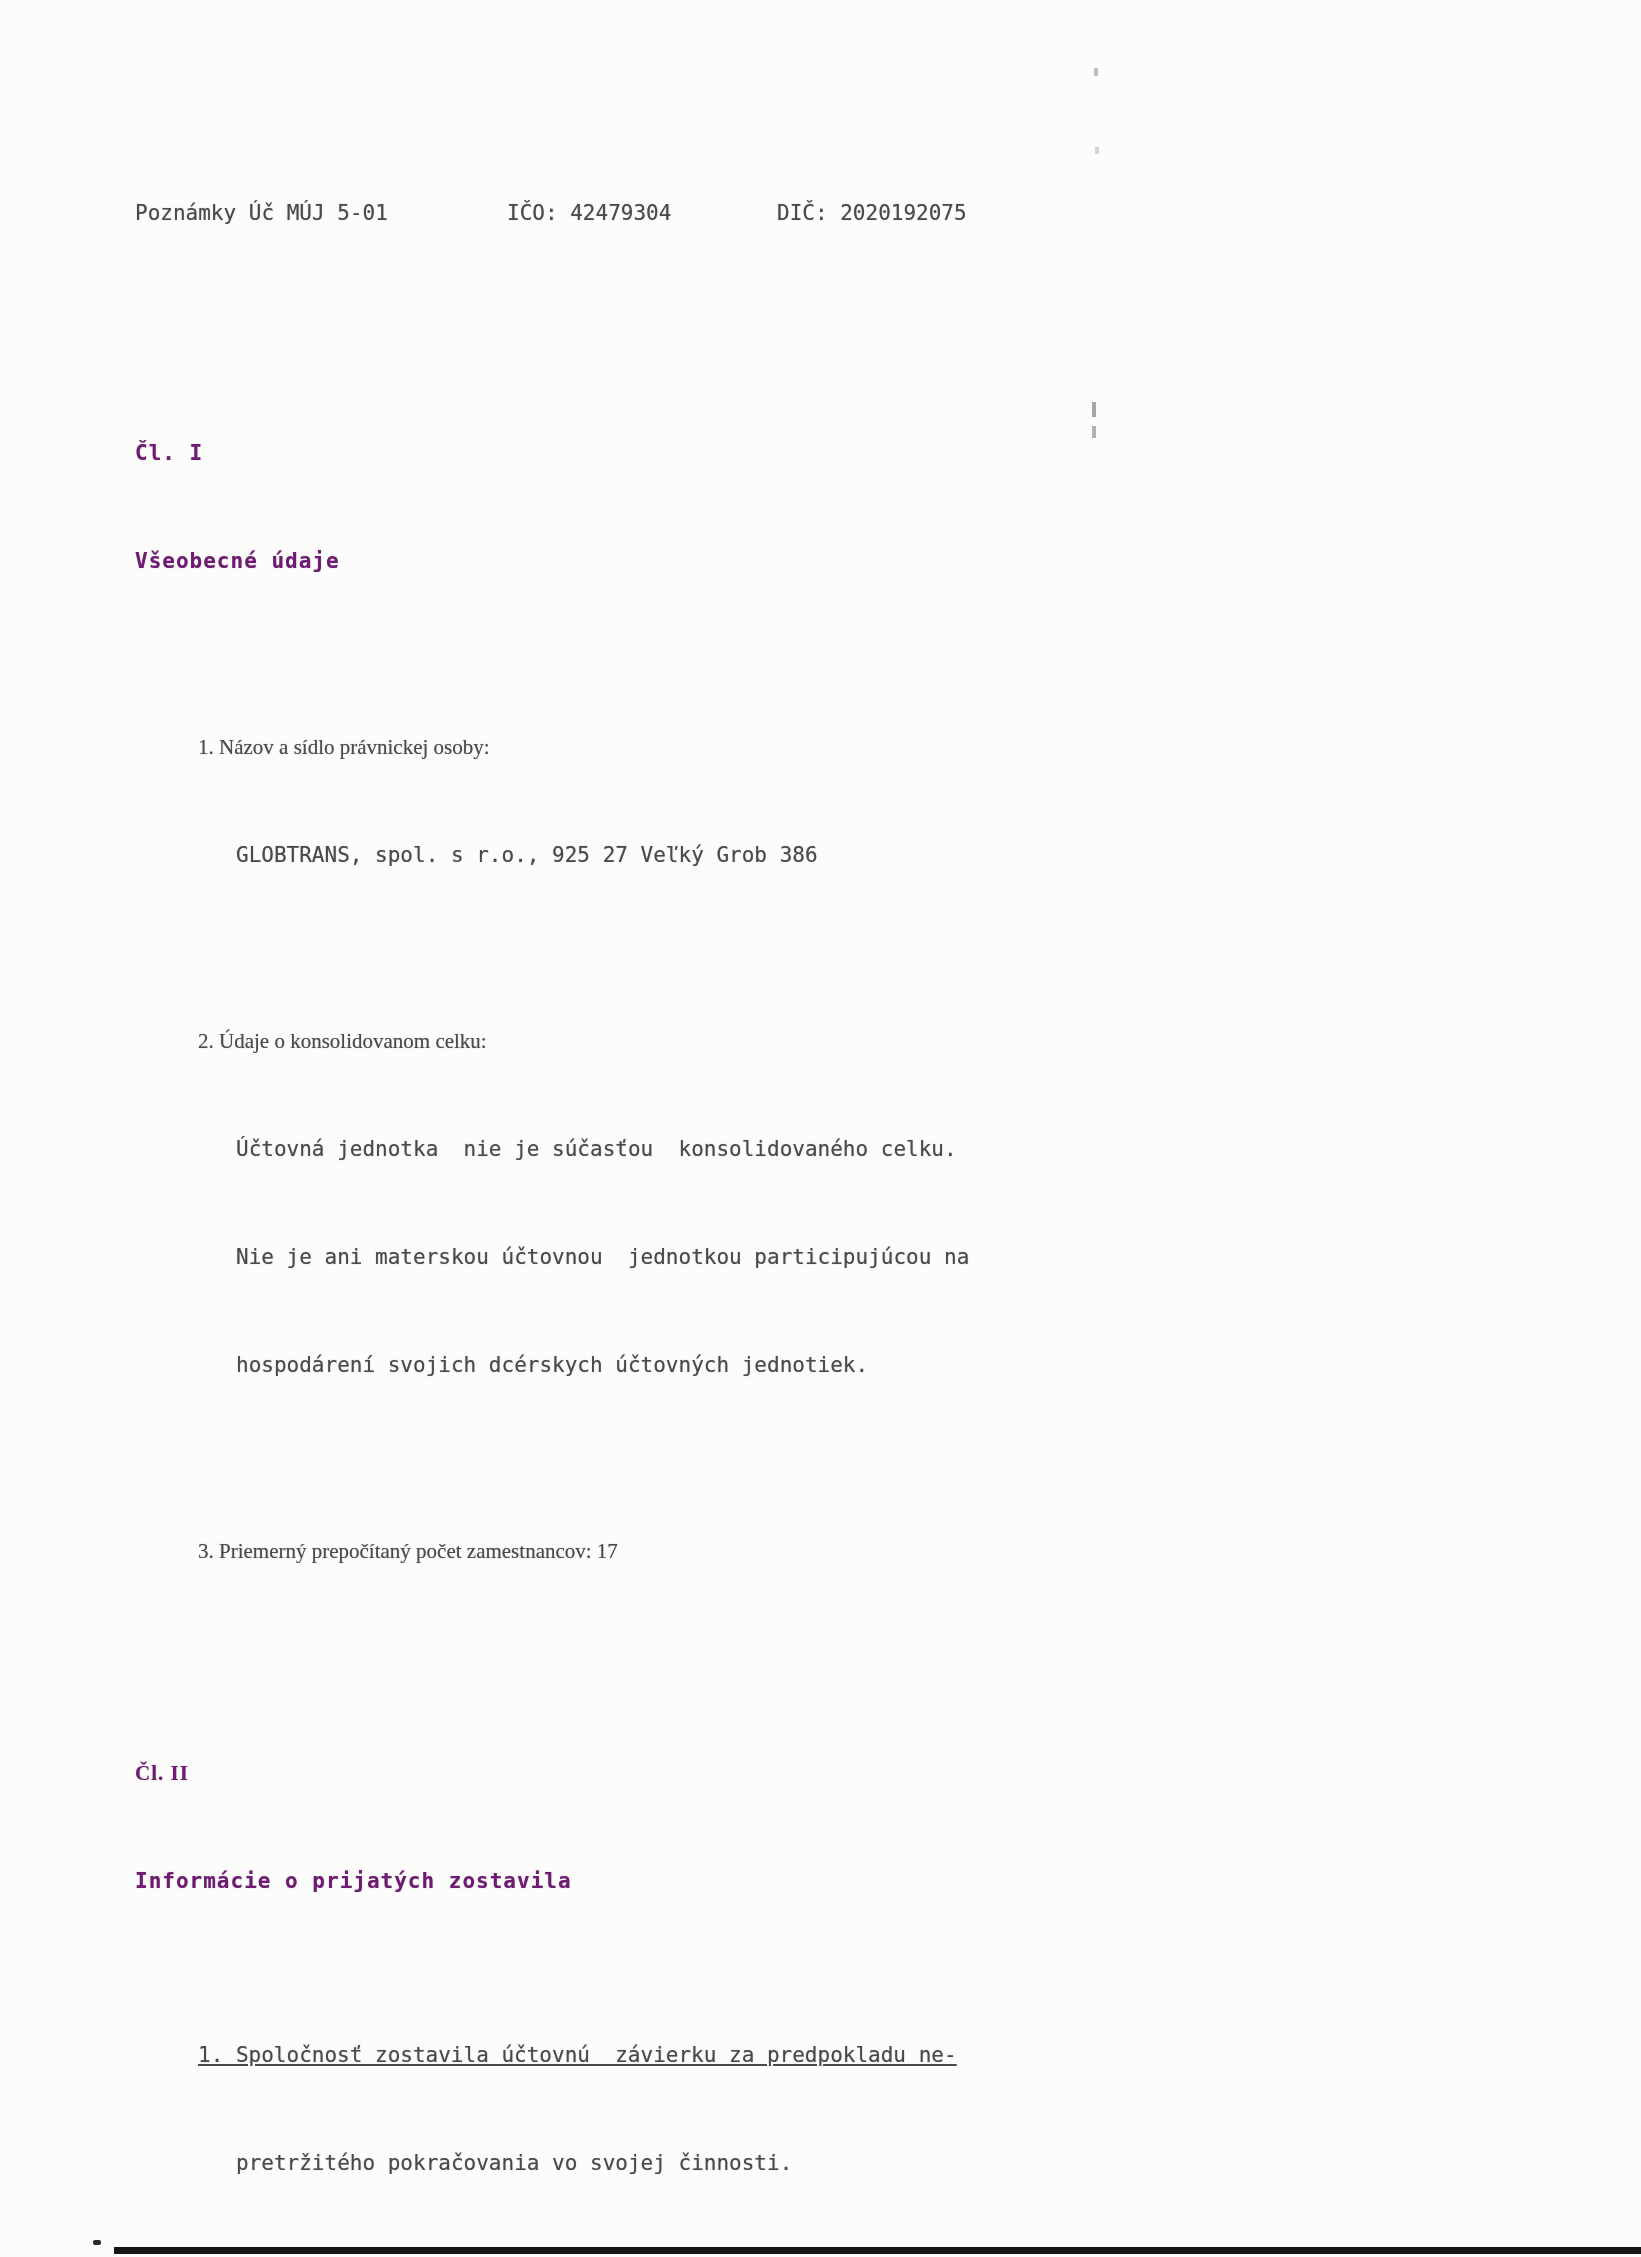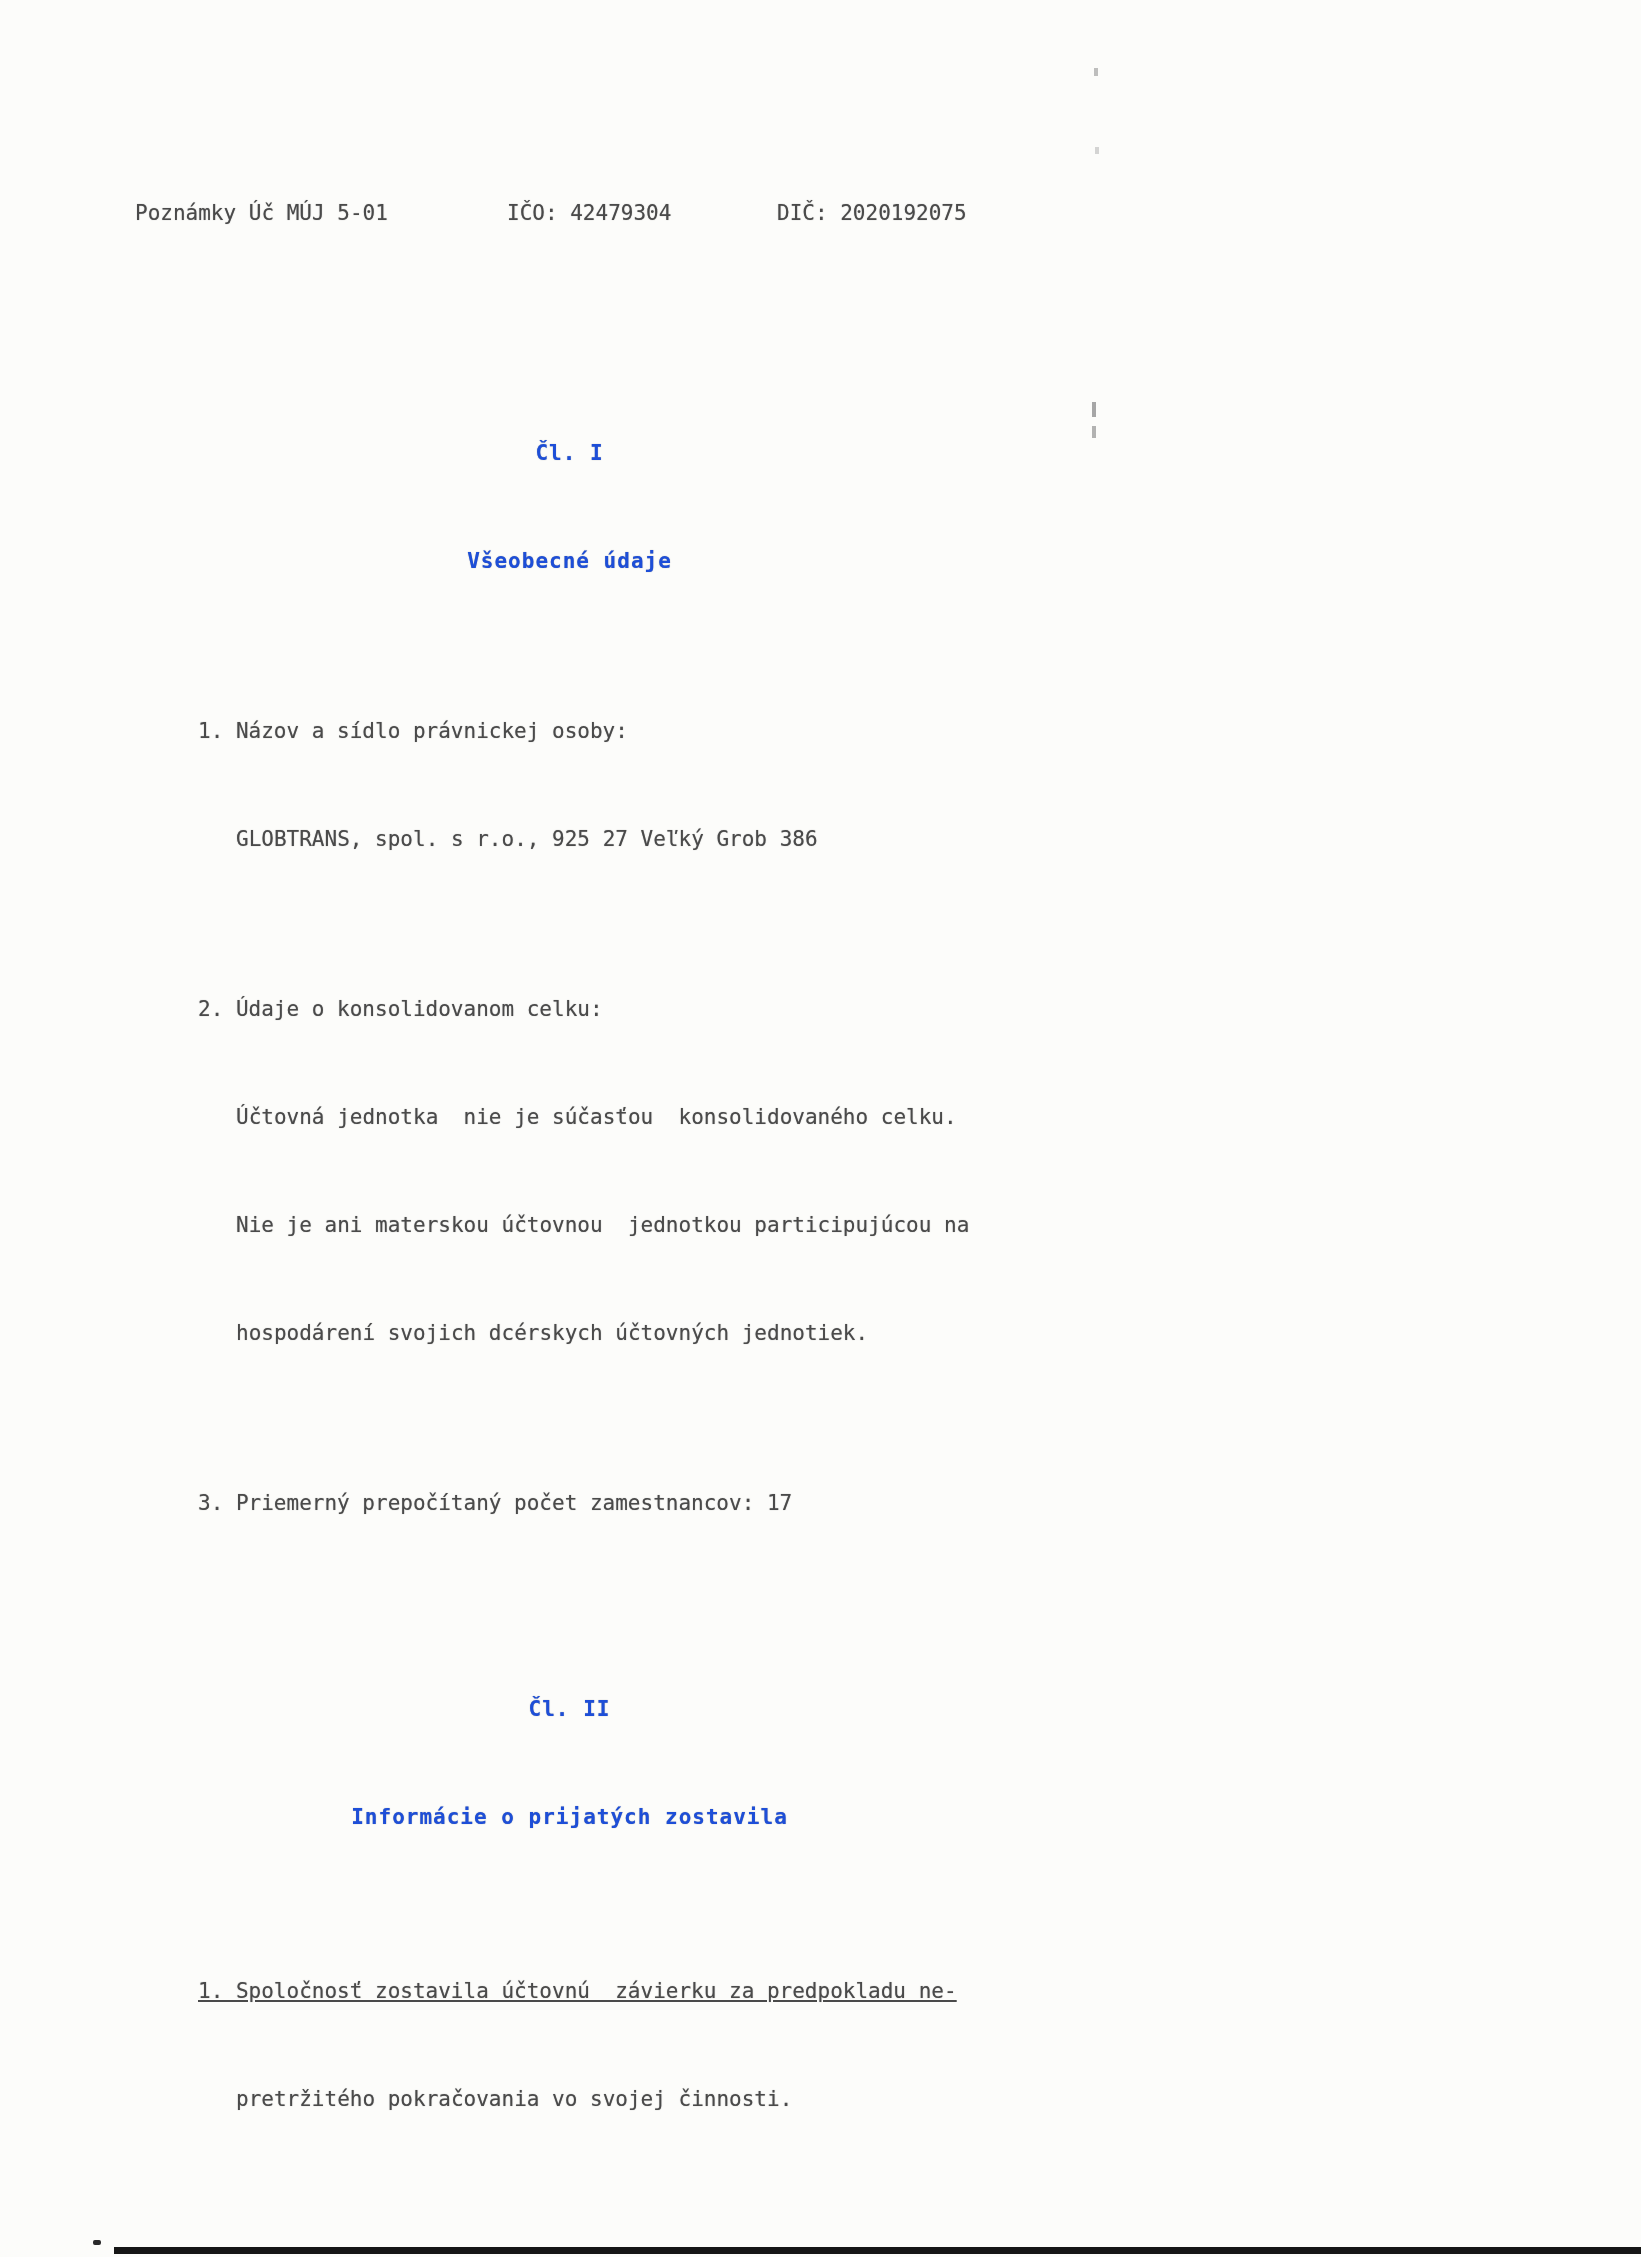--- a/index.html
+++ b/index.html
@@ -16,25 +16,25 @@
     font-size:21px;line-height:36px;color:#4a4a4a;
     white-space:pre;
     text-shadow:0 0 1px rgba(80,80,80,0.55);
   }
   .hdr{position:relative;height:36px;}
   .hdr span{position:absolute;top:0;}
   .hdr .h-left{left:0;}
   .hdr .h-mid{left:372px;}
   .hdr .h-right{left:642px;}
   .ln{min-height:36px;}
-  .center{text-align:center;font-weight:bold;color:#1d4ed8;letter-spacing:1px;}
+  .center{font-weight:bold;color:#701a75;letter-spacing:1px;}
   .ind-1{padding-left:63px;}
   .ind-2{padding-left:101px;}
   .gap-xl{margin-top:60px;}
-  .gap-blk{margin-top:26px;}
+  .gap-blk{margin-top:42px;font-family:Liberation Serif, serif;}
   .gap-blk2{margin-top:30px;text-decoration:underline;}
   
   .scan-bottom-bar{position:absolute;left:114px;right:0;bottom:2.9px;height:6.8px;background:#161616;}
   .scan-corner-dot{position:absolute;left:93px;bottom:11.6px;width:7.7px;height:5.8px;background:#2a2a2a;border-radius:1.9px;}
   .scan-dash{position:absolute;width:3.9px;background:#8a8a8a;}
   .dash-a{left:1094px;top:68px;height:7.7px;opacity:.55;}
   .dash-b{left:1095px;top:147px;height:6.8px;opacity:.35;}
   .dash-c{left:1092px;top:402px;height:14.5px;opacity:.75;}
   .dash-d{left:1092px;top:426px;height:11.6px;opacity:.65;}
 </style>

